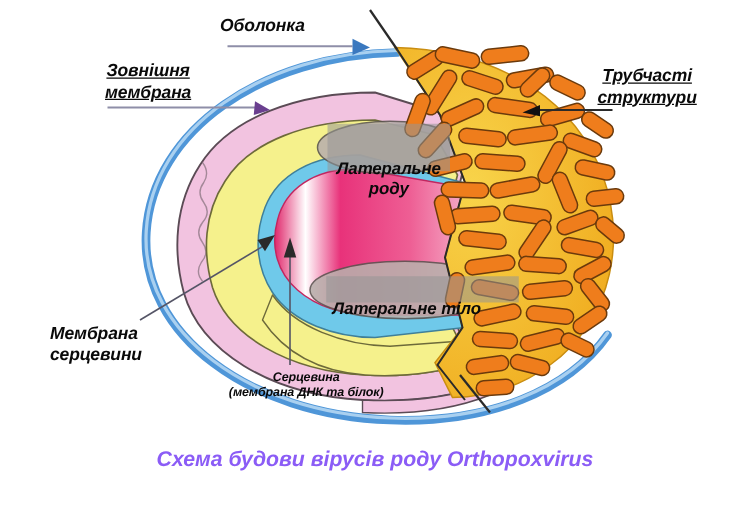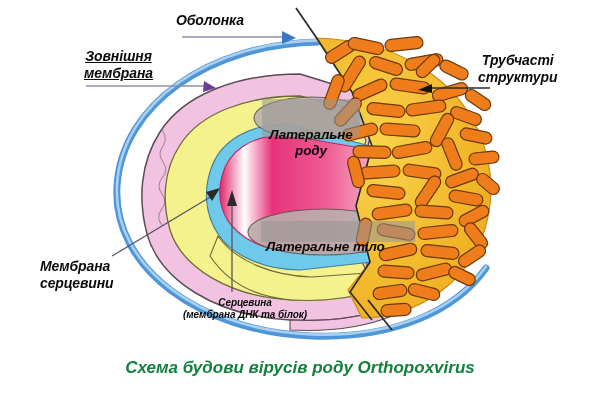--- a/index.html
+++ b/index.html
@@ -32,42 +32,42 @@
     font-family: "Liberation Sans", sans-serif;
     font-weight: bold;
     font-style: italic;
     color: #0a0a0a;
     white-space: nowrap;
     line-height: 1.18;
     letter-spacing: -0.1px;
   }
   #label-obolonka   { left: 176px; top: 12px;  font-size: 14px; }
   #label-outer-mem  { left: 84px;  top: 48px;  font-size: 14px; text-align: center; text-decoration: underline; }
-  #label-tubular    { left: 478px; top: 52px;  font-size: 14px; text-align: center; }
+  #label-tubular    { left: 478px; top: 52px;  font-size: 14px; text-align: center; text-decoration: underline; }
   #label-core-mem   { left: 40px;  top: 258px; font-size: 14px; }
   #label-core       { left: 122px; top: 297px; font-size: 10px; width: 246px; text-align: center; }
   #label-lateral-1  { left: 263px; top: 100px; font-size: 13.5px; width: 96px; text-align: center; margin-top: 27px; }
   #label-lateral-2  { left: 266px; top: 223px; font-size: 13.5px; margin-top: 16px; }
   .lbl-box {
     position: absolute;
     background: rgba(150,150,150,0.55);
   }
   #lateral-box-1 { left: 262px; top: 99px;  width: 98px;  height: 38px; }
   #lateral-box-2 { left: 261px; top: 221px; width: 154px; height: 21px; }
   #caption {
     position: absolute;
     left: 0;
     top: 358px;
     width: 600px;
     text-align: center;
     font-family: "Liberation Sans", sans-serif;
     font-weight: bold;
     font-style: italic;
     font-size: 17px;
-    color: #15803d;
+    color: #8b5cf6;
     letter-spacing: 0px;
   }
 </style>
 </head>
 <body>
 
 <div id="diagram-root">
 
   <svg class="figure" viewBox="0 0 600 416" xmlns="http://www.w3.org/2000/svg">
     <defs>

